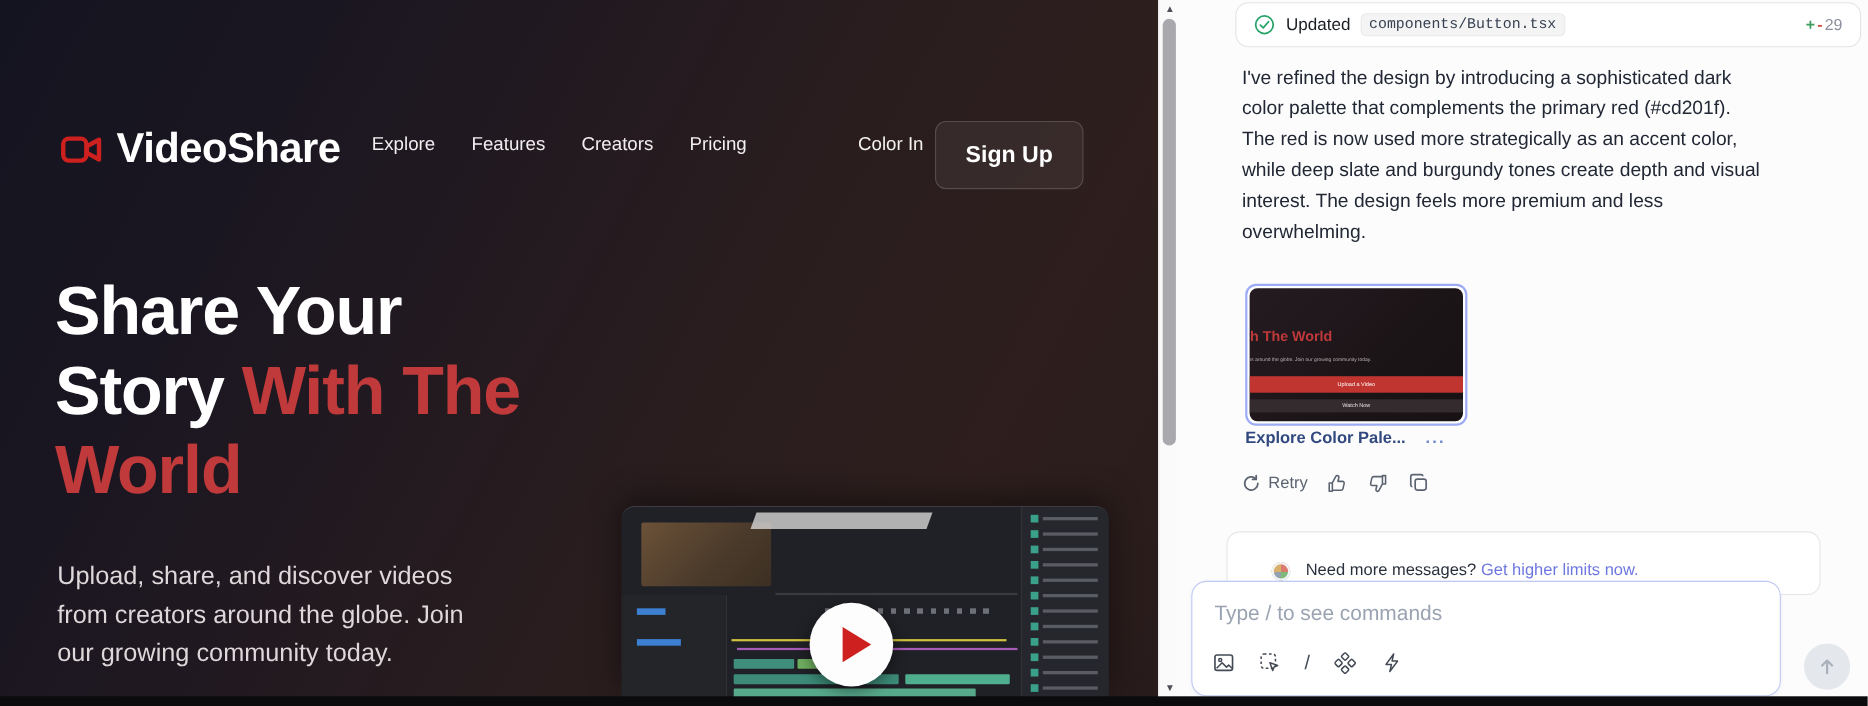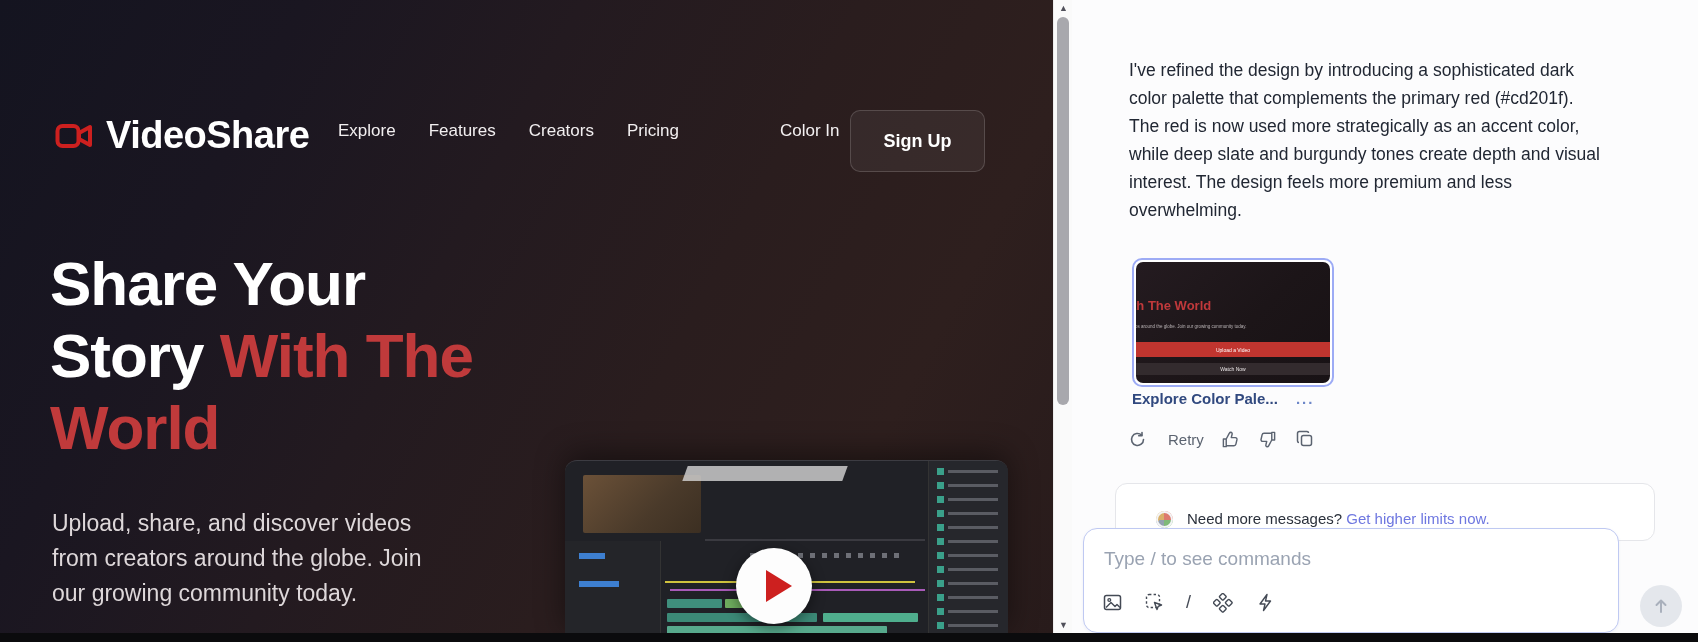--- a/index.html
+++ b/index.html
@@ -13,21 +13,21 @@
   }
   .site-header { position:absolute; left:0; top:100px; width:100%; height:80px; }
   .brand { position:absolute; left:55px; top:14px; display:flex; align-items:center; gap:13px; }
   .brand-name { color:#ffffff; font-size:38px; font-weight:bold; letter-spacing:-0.5px; }
   .nav { position:absolute; left:338px; top:0; height:62px; display:flex; align-items:center; gap:33px; }
   .nav a { color:#f2eff0; font-size:17px; text-decoration:none; cursor:pointer; }
   .signin { position:absolute; left:780px; top:0; height:62px; display:flex; align-items:center; color:#f4f1f2; font-size:17px; cursor:pointer; }
   .signup-btn {
     position:absolute; left:850px; top:10px; width:135px; height:62px;
     background:rgba(255,255,255,0.055); border:1px solid rgba(255,255,255,0.16); border-radius:10px;
-    color:#ffffff; font-size:18px; font-weight:bold; display:flex; align-items:center; justify-content:center; cursor:pointer;
+    color:#ffffff; font-size:21px; font-weight:bold; display:flex; align-items:center; justify-content:center; cursor:pointer;
   }
   .hero-title { position:absolute; left:50px; top:248px; width:455px; font-size:62px; line-height:72px; font-weight:bold; letter-spacing:-1px; color:#ffffff; }
   .hero-title .red { color:#c03a3b; }
   .hero-sub { position:absolute; left:52px; top:506px; width:420px; font-size:23px; line-height:35px; color:#ded8da; white-space:pre-line; }
 
   
   .vp { position:absolute; left:565px; top:460px; width:443px; height:174px; border-radius:12px 12px 0 0;
         background:#202126; overflow:hidden; box-shadow:0 -6px 30px rgba(0,0,0,0.45); border-top:1px solid #3c3c42; }
   .vp .footage { position:absolute; left:18px; top:14px; width:118px; height:58px; background:linear-gradient(135deg,#6b5138,#4a3a2a 60%,#3c2f22); border-radius:2px; }
   .vp .sliver { position:absolute; left:120px; top:5px; width:160px; height:15px; background:#d6d6d6; opacity:.8; transform:skewX(-20deg); }
@@ -76,21 +76,21 @@
   .thumb-b1 { position:absolute; left:0; right:0; top:80px; height:15px; background:#c0352f; color:#ffffff;
               font-size:5px; display:flex; align-items:center; justify-content:center; }
   .thumb-b2 { position:absolute; left:0; right:0; top:101px; height:12px; background:#332b2e; color:#e8e4e5;
               font-size:5px; display:flex; align-items:center; justify-content:center; }
 
   .artifact-title-row { position:absolute; left:59px; top:390px; display:flex; align-items:center; gap:18px; }
   .artifact-title { font-size:15px; font-weight:bold; color:#31497f; cursor:pointer; }
   .artifact-menu { color:#6d87c8; font-size:15px; font-weight:bold; letter-spacing:2px; cursor:pointer; }
 
   .actions { position:absolute; left:56px; top:429px; display:flex; align-items:center; gap:17px; color:#5b6370; }
-  .retry { display:flex; align-items:center; gap:22px; font-size:15px; cursor:pointer; }
+  .retry { display:flex; align-items:center; gap:7px; font-size:15px; cursor:pointer; }
   .act-icon { width:20px; height:20px; display:flex; align-items:center; justify-content:center; cursor:pointer; }
 
   .banner { position:absolute; left:42px; top:483px; width:540px; height:58px; background:#ffffff;
             border:1px solid #e5e6ea; border-radius:12px; display:flex; align-items:center; padding:13px 0 0 40px; }
   .banner-pie { width:17px; height:17px; border-radius:50%; margin-top:1px;
                 background:conic-gradient(#dd7a6e 0 95deg, #7fb97a 95deg 185deg, #93a0b0 185deg 260deg, #d9b06a 260deg 360deg);
                 box-shadow:inset 0 0 0 2px #f3f4f6; }
   .banner-text { margin-left:14px; font-size:15px; color:#2a303b; }
   .banner-link { color:#6e77e0; cursor:pointer; }
 
@@ -173,20 +173,35 @@
 </div>
 
 <div class="scrollbar">
   <div class="sb-arrow sb-up">▲</div>
   <div class="sb-thumb"></div>
   <div class="sb-arrow sb-down">▼</div>
 </div>
 
 <div class="chat">
 
+  <div class="tool-card">
+    <span>
+      <svg width="19" height="19" viewBox="0 0 19 19">
+        <circle cx="9.5" cy="9.5" r="8" fill="none" stroke="#2aa36a" stroke-width="1.6"></circle>
+        <path d="M5.8 9.8 L8.4 12.3 L13.2 6.8" fill="none" stroke="#2aa36a" stroke-width="1.6" stroke-linecap="round" stroke-linejoin="round"></path>
+      </svg>
+    </span>
+    <span class="tool-status">Updated</span>
+    <span class="tool-chip">components/Button.tsx</span>
+    <span class="tool-diff">
+      <span class="diff-plus">+</span>
+      <span class="diff-minus">-</span>
+      <span class="diff-count">29</span>
+    </span>
+  </div>
 
   <div class="message">I've refined the design by introducing a sophisticated dark
 color palette that complements the primary red (#cd201f).
 The red is now used more strategically as an accent color,
 while deep slate and burgundy tones create depth and visual
 interest. The design feels more premium and less
 overwhelming.</div>
 
   <div class="thumb">
     <div class="thumb-inner">

